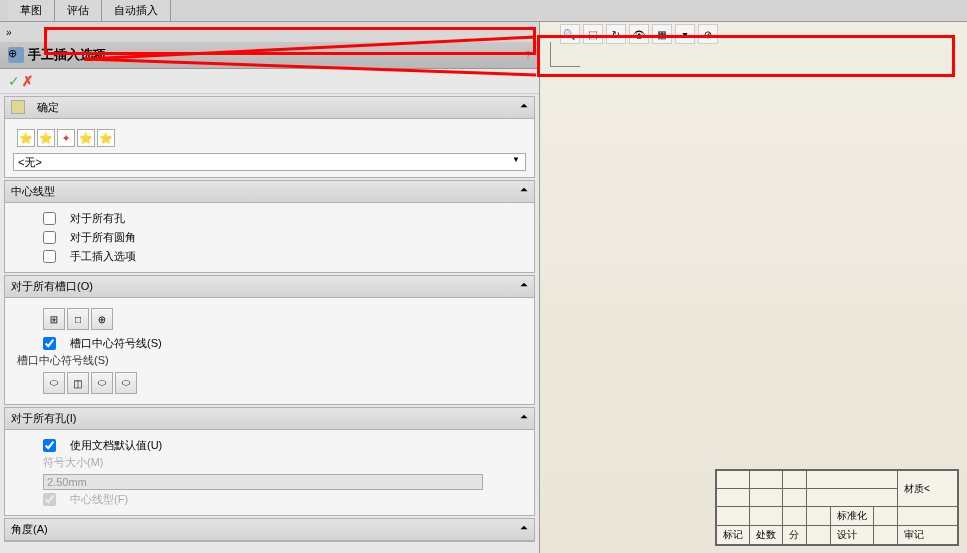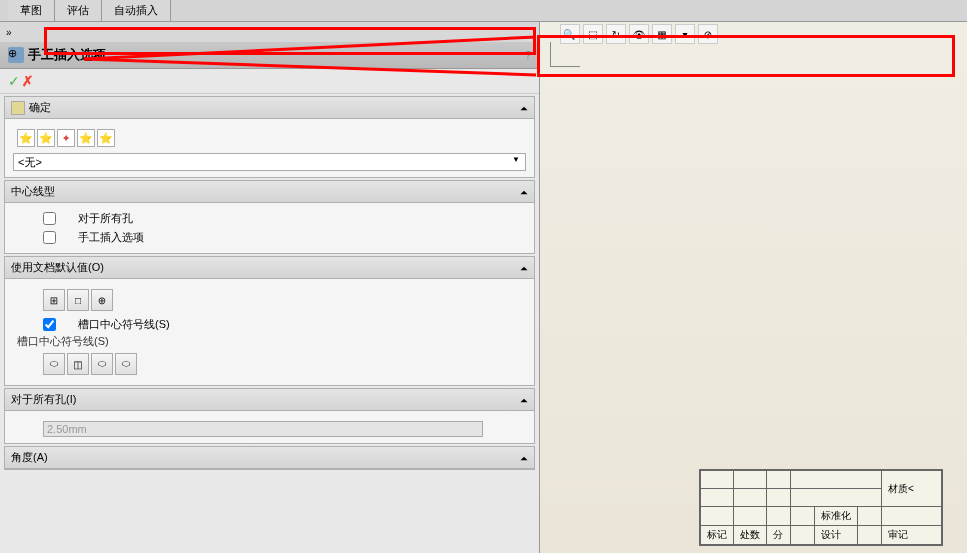--- a/index.html
+++ b/index.html
@@ -14,33 +14,33 @@
     .feature-header { background: linear-gradient(#c8c8c8, #b8b8b8); padding: 4px 8px; display: flex; align-items: center; border-bottom: 1px solid #999; }
     .feature-icon { width: 16px; height: 16px; background: #7a9fc4; margin-right: 4px; border-radius: 2px; }
     .feature-title { font-weight: bold; font-size: 13px; }
     .help-icon { margin-left: auto; color: #888; }
     
     .ok-cancel-bar { background: #e8e8e8; padding: 4px 8px; display: flex; align-items: center; gap: 2px; border-bottom: 1px solid #ccc; }
     .ok-icon { color: #4caf50; font-size: 14px; cursor: pointer; }
     .cancel-icon { color: #f44336; font-size: 14px; cursor: pointer; font-weight: bold; }
     
     .section { margin: 2px 4px; border: 1px solid #b0b0b0; background: #f0f0f0; }
-    .section-header { background: linear-gradient(#e4e4e4, #d4d4d4); padding: 3px 6px; display: flex; align-items: flex-end; border-bottom: 1px solid #b0b0b0; cursor: pointer; }
+    .section-header { background: linear-gradient(#e4e4e4, #d4d4d4); padding: 3px 6px; display: flex; align-items: flex-start; border-bottom: 1px solid #b0b0b0; cursor: pointer; gap: 8px; }
     .section-title { font-size: 11px; }
     .collapse-icon { margin-left: auto; font-size: 10px; }
     .section-body { padding: 6px 8px; background: #f5f5f5; }
     
     .favorites-bar { display: flex; align-items: center; gap: 2px; padding: 4px; }
     .fav-btn { width: 18px; height: 18px; border: 1px solid #aaa; background: #fff; cursor: pointer; display: flex; align-items: center; justify-content: center; }
     
     .dropdown { width: 100%; padding: 2px 4px; border: 1px solid #aaa; background: #fff; margin-top: 2px; appearance: none; position: relative; }
     .dropdown-wrapper { position: relative; }
     .dropdown-wrapper::after { content: "▼"; position: absolute; right: 6px; top: 4px; font-size: 8px; pointer-events: none; }
     
-    .checkbox-row { display: flex; align-items: center; gap: 20px; padding: 2px 0 2px 30px; }
+    .checkbox-row { display: flex; align-items: center; gap: 12px; padding: 2px 0 2px 30px; }
     .checkbox-row input { margin-right: 2px; }
     
     .tool-icons { display: flex; gap: 2px; padding: 4px 0 4px 30px; }
     .tool-icon { width: 22px; height: 22px; border: 1px solid #aaa; background: linear-gradient(#f5f5f5,#e0e0e0); cursor: pointer; display: flex; align-items: center; justify-content: center; font-size: 10px; }
     
     .text-input { width: 60px; padding: 1px 3px; border: 1px solid #aaa; background: #eee; }
     .text-input.disabled { background: #e4e4e4; color: #999; }
     
     .label-text { color: #333; }
     .disabled-text { color: #aaa; }
@@ -108,28 +108,32 @@
         <span class="section-title">中心线型</span>
         <span class="collapse-icon">⏶</span>
       </div>
       <div class="section-body">
         <div class="checkbox-row">
           <input type="checkbox" style="">
           <span>对于所有孔</span>
         </div>
         <div class="checkbox-row">
           <input type="checkbox" style="">
+          <span>对于所有圆角</span>
+        </div>
+        <div class="checkbox-row">
+          <input type="checkbox" style="">
           <span>手工插入选项</span>
         </div>
       </div>
     </div>
 
     <div class="section">
       <div class="section-header">
-        <span class="section-title">使用文档默认值(O)</span>
+        <span class="section-title">对于所有槽口(O)</span>
         <span class="collapse-icon">⏶</span>
       </div>
       <div class="section-body">
         <div class="tool-icons">
           <span class="tool-icon">⊞</span>
           <span class="tool-icon">□</span>
           <span class="tool-icon">⊕</span>
         </div>
         <div class="checkbox-row" style="padding-left:30px;">
           <input type="checkbox" checked="" style="">
@@ -146,22 +150,33 @@
         </div>
       </div>
     </div>
 
     <div class="section">
       <div class="section-header">
         <span class="section-title">对于所有孔(I)</span>
         <span class="collapse-icon">⏶</span>
       </div>
       <div class="section-body">
+        <div class="checkbox-row" style="padding-left:30px;">
+          <input type="checkbox" checked="" style="">
+          <span>使用文档默认值(U)</span>
+        </div>
+        <div style="padding-left:30px;">
+          <span class="disabled-text">符号大小(M)</span>
+        </div>
         <div style="padding-left:30px; margin-top:4px;">
           <input type="text" class="text-input disabled" disabled="" style="width: 440px;" value="2.50mm">
+        </div>
+        <div class="checkbox-row" style="padding-left:30px;">
+          <input type="checkbox" checked="" disabled="" style="">
+          <span class="disabled-text">中心线型(F)</span>
         </div>
       </div>
     </div>
 
     <div class="section">
       <div class="section-header">
         <span class="section-title">角度(A)</span>
         <span class="collapse-icon">⏶</span>
       </div>
 
@@ -175,21 +190,21 @@
       <span class="view-btn">⬚</span>
       <span class="view-btn">↻</span>
       <span class="view-btn">👁</span>
       <span class="view-btn">▦</span>
       <span class="view-btn">▾</span>
       <span class="view-btn">⊘</span>
     </div>
 
     <div style="position:absolute; top:20px; left:10px; width:30px; height:25px; border-left:1px solid #888; border-bottom:1px solid #888;"></div>
 
-    <div class="title-block" style="right:24px; bottom:8px;">
+    <div class="title-block" style="right:8px; bottom:8px;">
       <table>
         <tbody>
             <tr>
               <td></td>
               <td></td>
               <td></td>
               <td colspan="3"></td>
               <td rowspan="2" style="width:60px;">材质&lt;</td>
             </tr>
         <tr>

